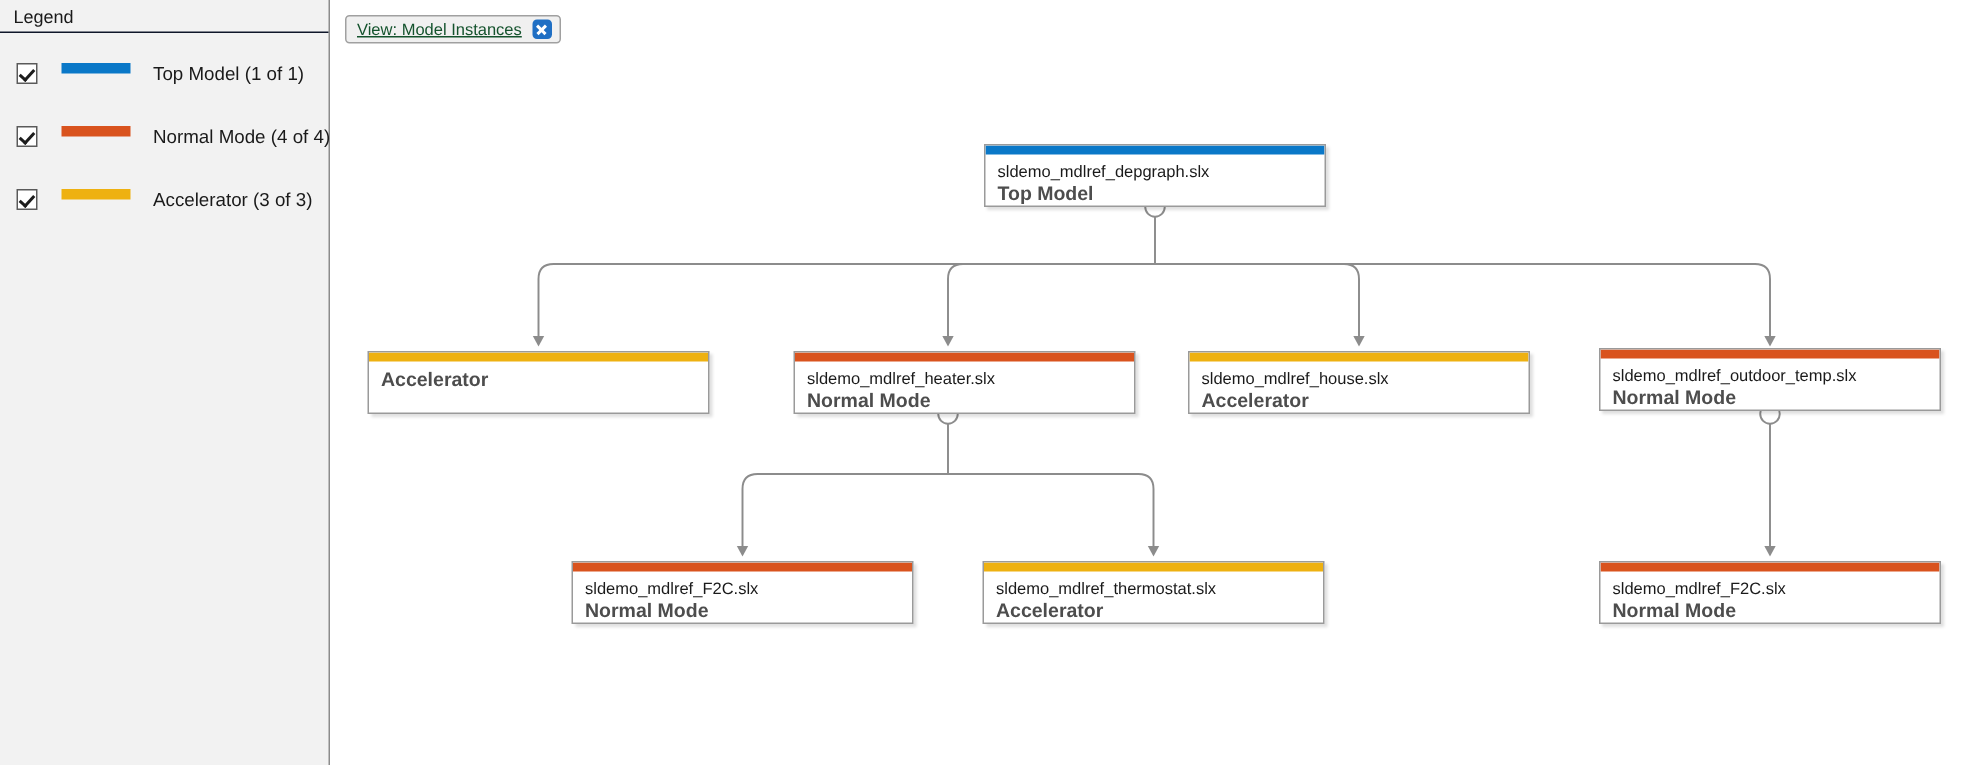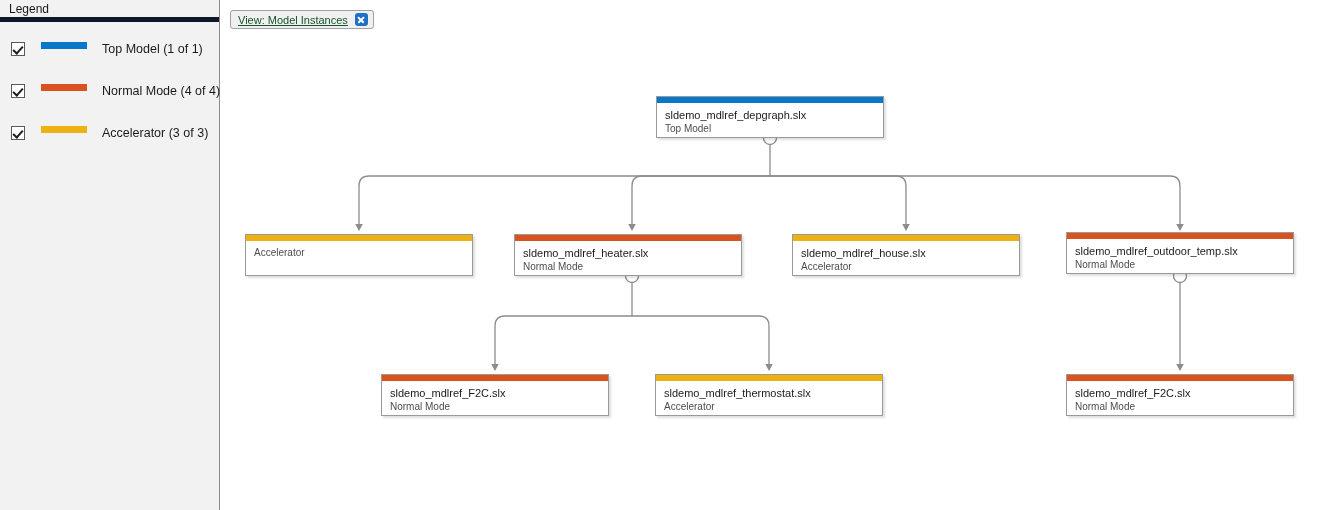--- a/index.html
+++ b/index.html
@@ -21,21 +21,21 @@
     left: 0;
     top: 0;
     width: 220px;
     height: 510px;
     background: #f2f2f2;
     border-right: 1px solid #8c8c8c;
     box-sizing: border-box;
   }
   #legend-title-bar {
     height: 22px;
-    border-bottom: 5px solid #0f172a;
+    border-bottom: 1px solid #0f172a;
     box-sizing: border-box;
     display: flex;
     align-items: center;
     padding-left: 9px;
   }
   #legend-title {
     font-size: 12px;
     color: #1a1a1a;
   }
   #legend-list {
@@ -159,24 +159,25 @@
   .node-body {
     padding: 5px 8px 4px 8px;
   }
   .node-title {
     font-size: 11px;
     color: #1a1a1a;
     line-height: 14px;
     white-space: nowrap;
   }
   .node-sub {
-    font-size: 10px;
+    font-size: 13px;
     color: #4d4d4d;
     line-height: 14px;
     white-space: nowrap;
+    font-weight: bold;
   }
 </style>
 </head>
 <body>
 
 <div id="legend-panel">
   <div id="legend-title-bar">
     <span id="legend-title">Legend</span>
   </div>
   <div id="legend-list">
@@ -237,21 +238,21 @@
           <div class="node-title">sldemo_mdlref_depgraph.slx</div>
           <div class="node-sub">Top Model</div>
         </div>
       </div>
       <div class="node" style="left: 24px; top: 234px; width: 228px; height: 42px;">
         <div class="node-header" style="background: rgb(238, 177, 17);"></div>
         <div class="node-body">
           <div class="node-sub">Accelerator</div>
         </div>
       </div>
-      <div class="node" style="left: 293px; top: 234px; width: 228px; height: 42px;">
+      <div class="node" style="left: 308px; top: 234px; width: 228px; height: 42px;">
         <div class="node-header" style="background: rgb(217, 83, 30);"></div>
         <div class="node-body">
           <div class="node-title">sldemo_mdlref_heater.slx</div>
           <div class="node-sub">Normal Mode</div>
         </div>
       </div>
       <div class="node" style="left: 571px; top: 234px; width: 228px; height: 42px;">
         <div class="node-header" style="background: rgb(238, 177, 17);"></div>
         <div class="node-body">
           <div class="node-title">sldemo_mdlref_house.slx</div>

